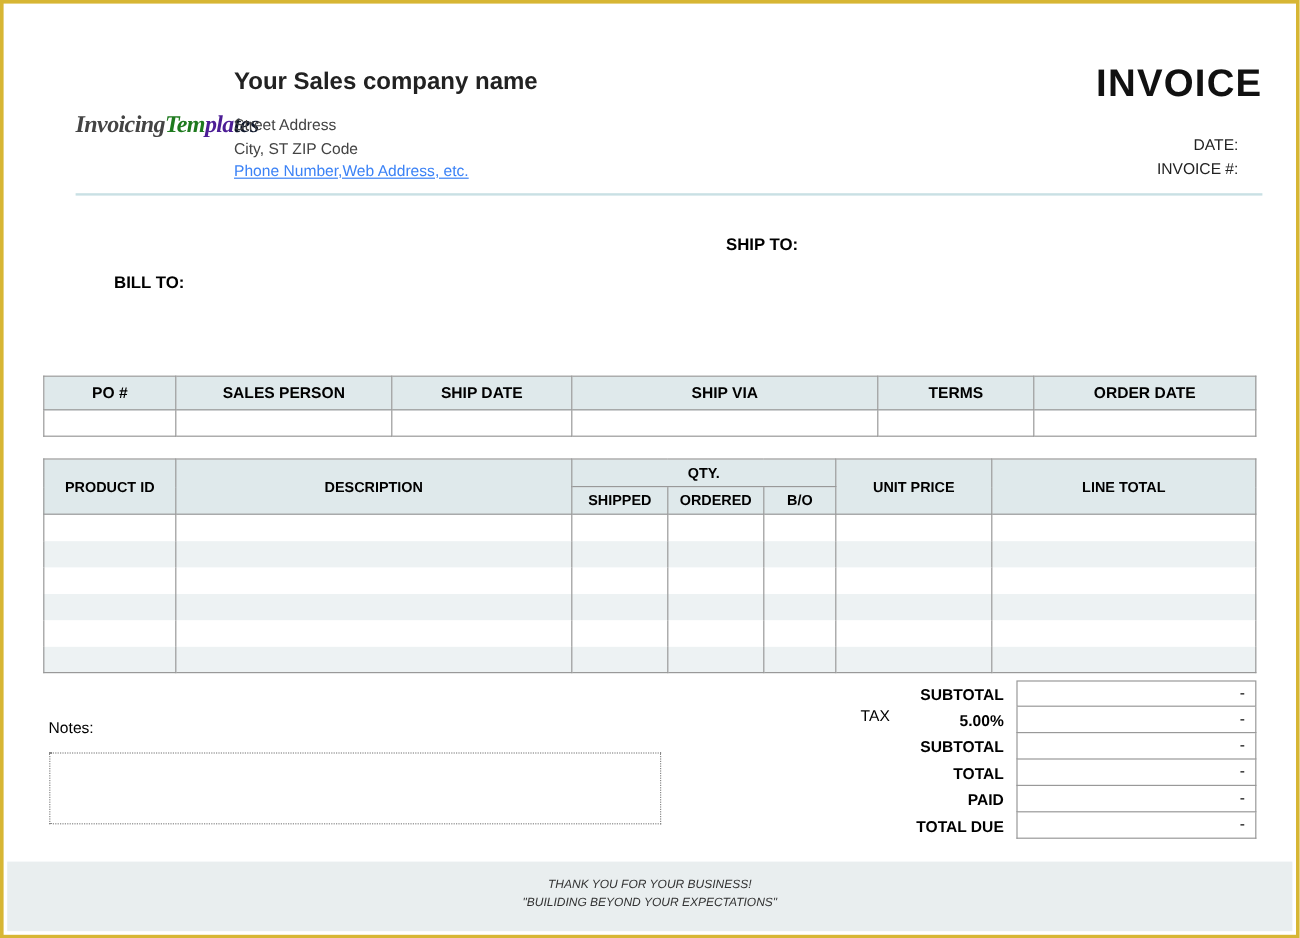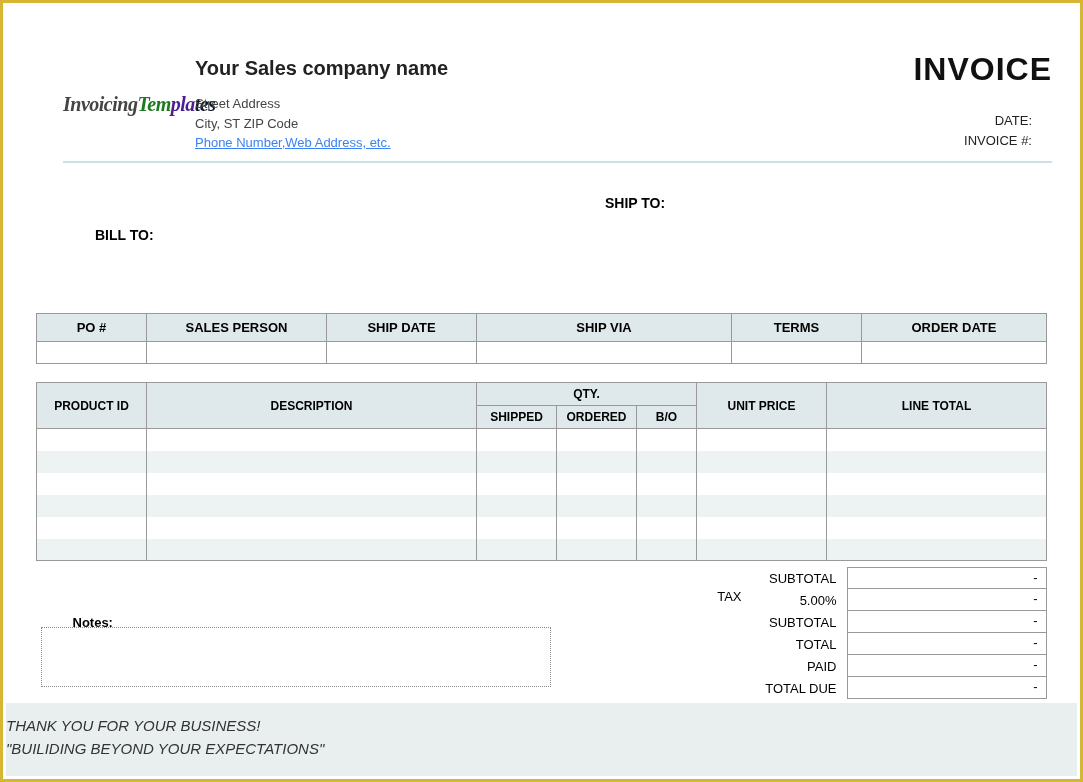--- a/index.html
+++ b/index.html
@@ -153,24 +153,23 @@
 
   
   .bottom-wrap{
     width:1010px;
     margin:6px auto 0 auto;
     position:relative;
     height:160px;
   }
   .notes-label{
     position:absolute;
-    left:4px; top:48px;
-    font-size:13px;
-    font-weight:bold;
-    margin-left:32px;
+    left:4px; top:32px;
+    font-size:13px;
+    font-weight:normal;
   }
   .notes-box{
     position:absolute;
     left:4px; top:60px;
     width:510px; height:60px;
     border:1px dotted #888;
   }
   .totals{
     position:absolute;
     right:0; top:0;
@@ -179,21 +178,21 @@
   .totals-row{
     display:flex;
     height:22px;
     align-items:center;
     font-size:13px;
   }
   .totals-row .lab{
     flex:1;
     text-align:right;
     padding-right:10px;
-    font-weight:normal;
+    font-weight:bold;
   }
   .totals-row .val{
     width:200px;
     text-align:right;
     padding:0 8px;
     font-size:13px;
   }
   .totals-row.boxed .val{
     border:1px solid #999;
     border-top:none;
@@ -207,21 +206,22 @@
     position:absolute;
     right:305px;
     top:22px;
     font-size:13px;
   }
 
   .footer-band{
     position:absolute;
     left:3px; right:3px; bottom:3px;
     background:#e9eeef;
-    font-size:15px;
+    text-align:center;
+    font-size:10px;
     font-style:italic;
     color:#333;
     padding:12px 0 16px 0;
     line-height:1.5;
   }
 </style>
 </head>
 <body>
 
 <div class="frame">

